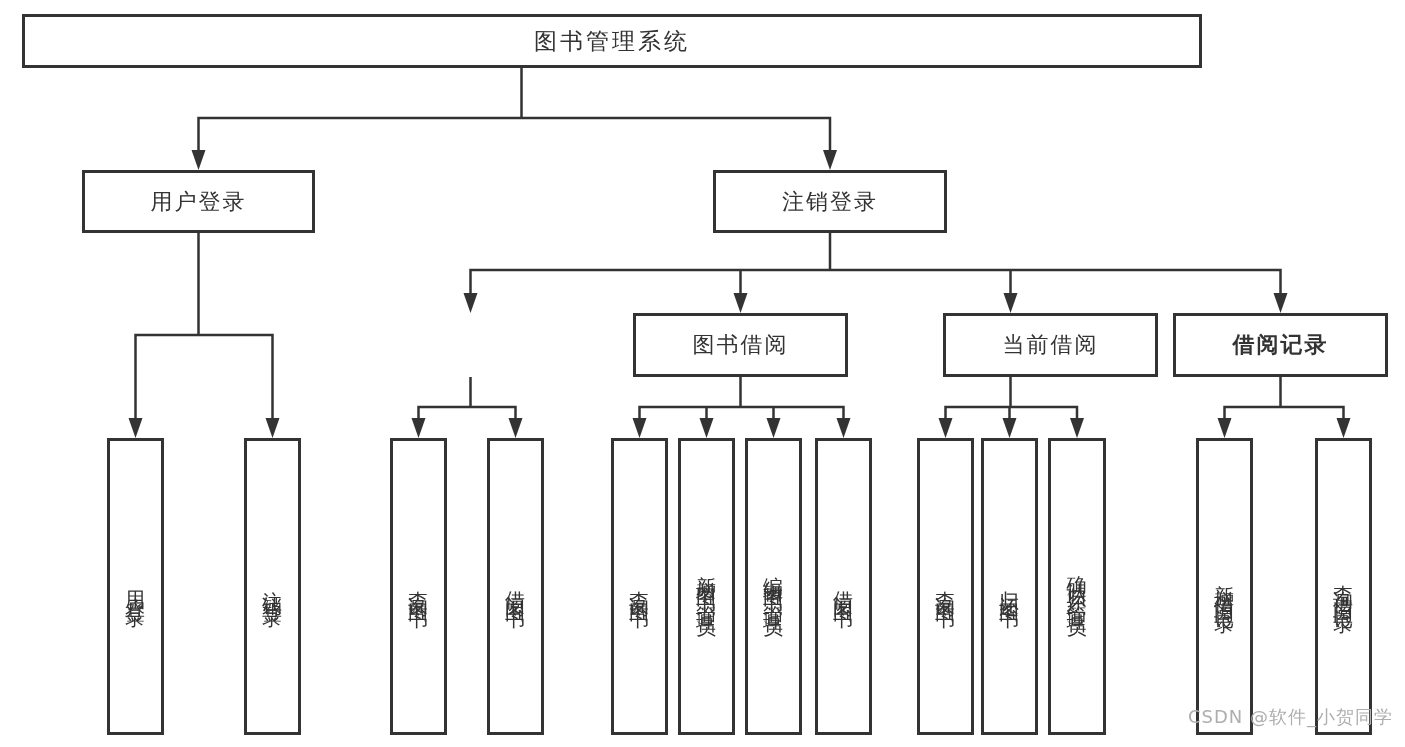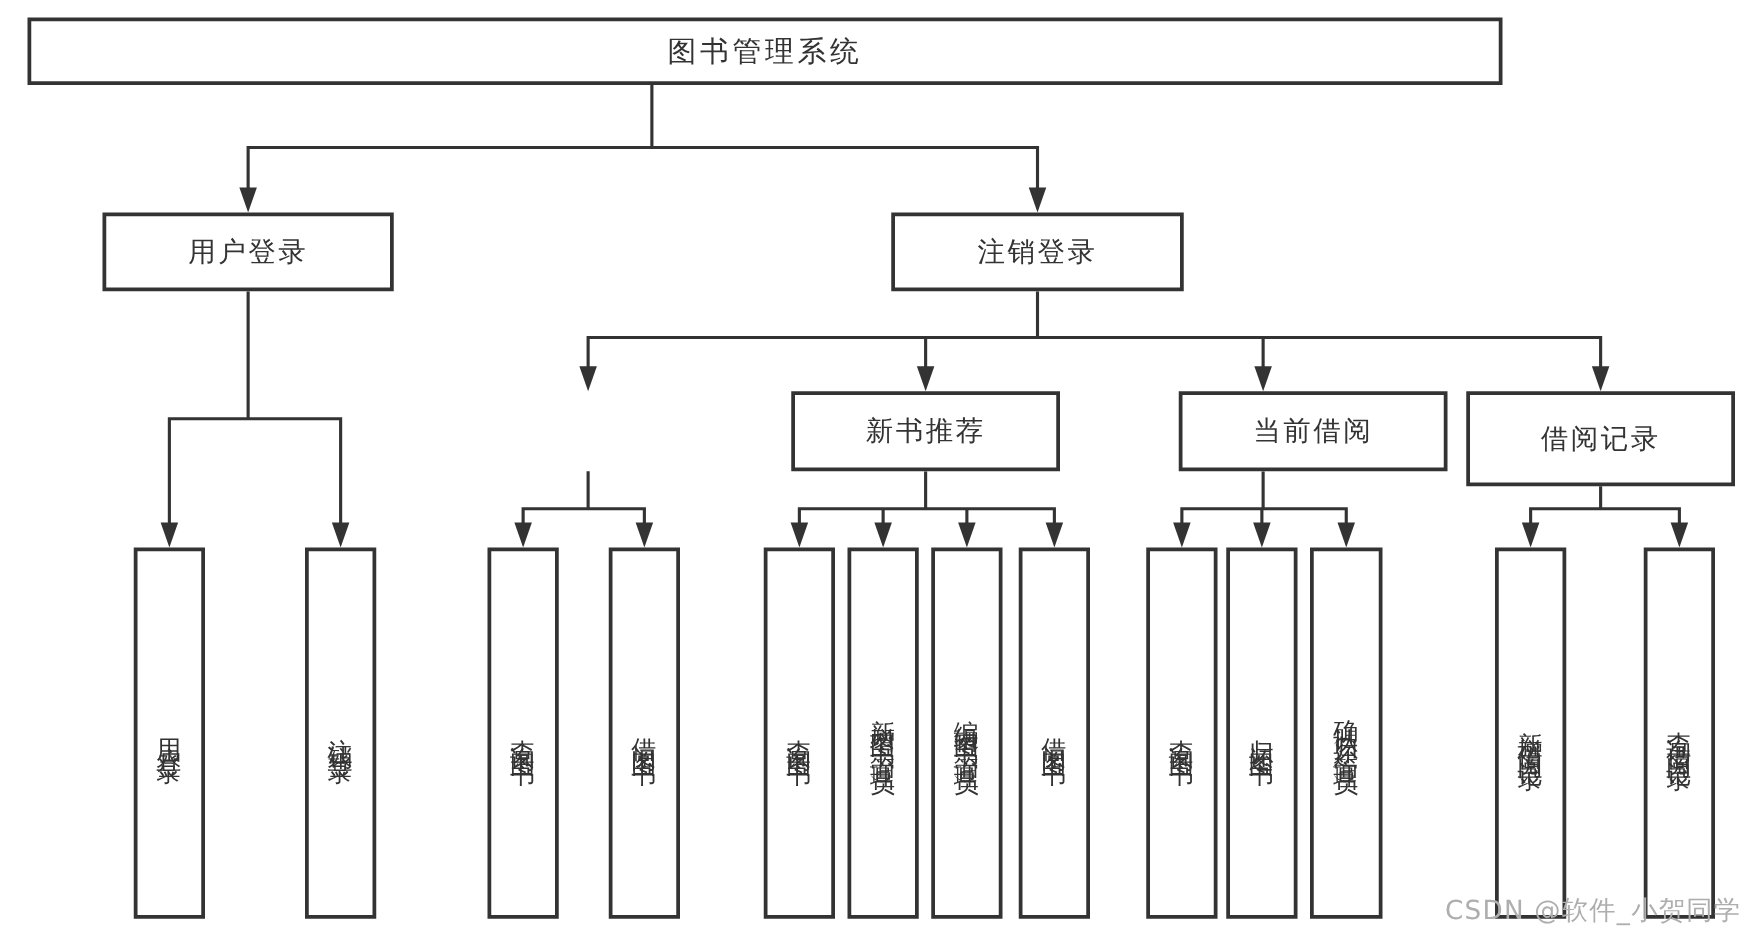--- a/index.html
+++ b/index.html
@@ -51,22 +51,22 @@
     letter-spacing: 6px;
     color: #333333;
     line-height: 1;
   }
   .hlabel {
     white-space: nowrap;
   }
   .watermark {
     position: absolute;
     right: 12px;
-    bottom: 5px;
-    font-size: 21px;
+    bottom: 18px;
+    font-size: 18px;
     letter-spacing: 1px;
     color: #aeaeae;
     z-index: 5;
     white-space: nowrap;
   }
 </style>
 </head>
 <body>
 
 <div class="stage">
@@ -139,26 +139,26 @@
   </div>
 
   <div class="box node" style="left:82px; top:170px; width:233px; height:63px;">
     <span class="hlabel">用户登录</span>
   </div>
   <div class="box node" style="left:713px; top:170px; width:234px; height:63px;">
     <span class="hlabel">注销登录</span>
   </div>
 
   <div class="box node" style="left:633px; top:313px; width:215px; height:64px;">
-    <span class="hlabel">新书推荐</span>
+    <span class="hlabel">图书借阅</span>
   </div>
   <div class="box node" style="left:903px; top:313px; width:215px; height:64px;margin-left:40px;">
     <span class="hlabel">当前借阅</span>
   </div>
-  <div class="box node" style="left:1173px; top:313px; width:215px; height:76px;">
+  <div class="box node" style="left:1173px; top:313px; width:215px; height:64px;font-weight:bold;">
     <span class="hlabel">借阅记录</span>
   </div>
 
   <div class="box leaf" style="left:107px; width:57px;">
     <span class="vlabel">用户登录</span>
   </div>
   <div class="box leaf" style="left:244px; width:57px;">
     <span class="vlabel">注销登录</span>
   </div>
 

